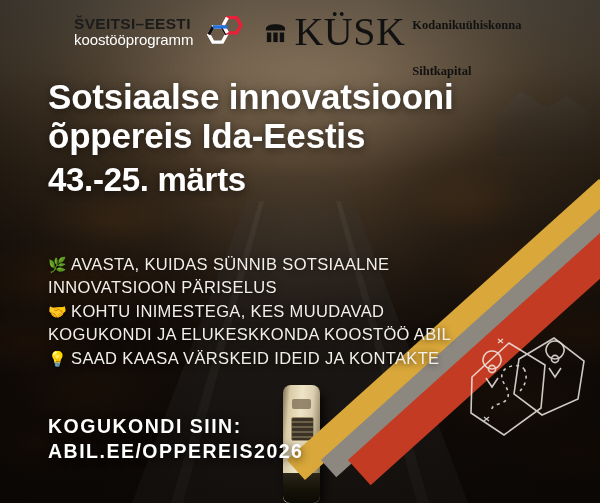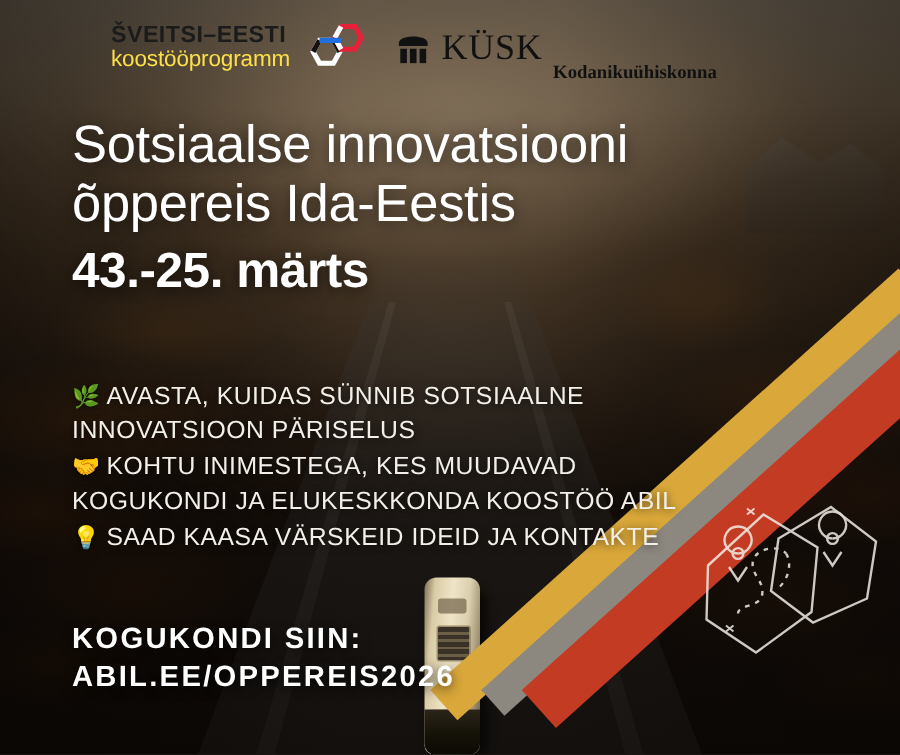--- a/index.html
+++ b/index.html
@@ -176,35 +176,35 @@
   .swiss-l1 {
     font-size: 15.5px;
     font-weight: bold;
     color: #1b1b1b;
     letter-spacing: 0.3px;
     white-space: nowrap;
   }
   .swiss-l2 {
     font-size: 15px;
     font-weight: normal;
-    color: #fde047;
+    color: #ffffff;
     letter-spacing: -0.1px;
     white-space: nowrap;
   }
   .swiss-mark { width: 44px; height: 42px; display: block; }
 
   .logo-kusk {
     display: flex;
     align-items: center;
     gap: 7px;
   }
   .kusk-icon { width: 23px; height: 25px; display: block; }
   .kusk-word {
     font-family: "Liberation Serif", serif;
-    font-size: 24px;
+    font-size: 40px;
     color: #111;
     letter-spacing: 0.5px;
     line-height: 1;
     white-space: nowrap;
   }
   .kusk-sub {
     font-family: "Liberation Serif", serif;
     font-weight: bold;
     font-size: 12.5px;
     color: #111;
@@ -215,21 +215,21 @@
 
   
   .headline {
     position: absolute;
     left: 48px; top: 78px;
     width: 500px;
   }
   .title {
     margin: 0;
     font-size: 35px;
-    font-weight: normal;
+    font-weight: bold;
     color: #ffffff;
     line-height: 1.10;
     letter-spacing: -0.2px;
     text-shadow: 0 2px 9px rgba(0,0,0,0.55);
   }
   .dateline {
     margin: 8px 0 0 0;
     font-size: 33px;
     font-weight: bold;
     color: #ffffff;
@@ -339,20 +339,21 @@
     <div class="logo-kusk">
       <svg class="kusk-icon" viewBox="0 0 24 26">
         <path d="M2,9 C2,3 22,3 22,9 L22,11 L2,11 Z" fill="#111111"></path>
         <rect x="3" y="13" width="4.6" height="10" fill="#111111"></rect>
         <rect x="9.7" y="13" width="4.6" height="10" fill="#111111"></rect>
         <rect x="16.4" y="13" width="4.6" height="10" fill="#111111"></rect>
       </svg>
       <div class="kusk-word">KÜSK</div>
       <div>
         <div class="kusk-sub">Kodanikuühiskonna</div>
+        <div class="kusk-sub">Sihtkapital</div>
       </div>
     </div>
 
   </div>
 
   <div class="headline">
     <div class="title">Sotsiaalse innovatsiooni</div>
     <div class="title">õppereis Ida-Eestis</div>
     <div class="dateline">43.-25. märts</div>
   </div>

